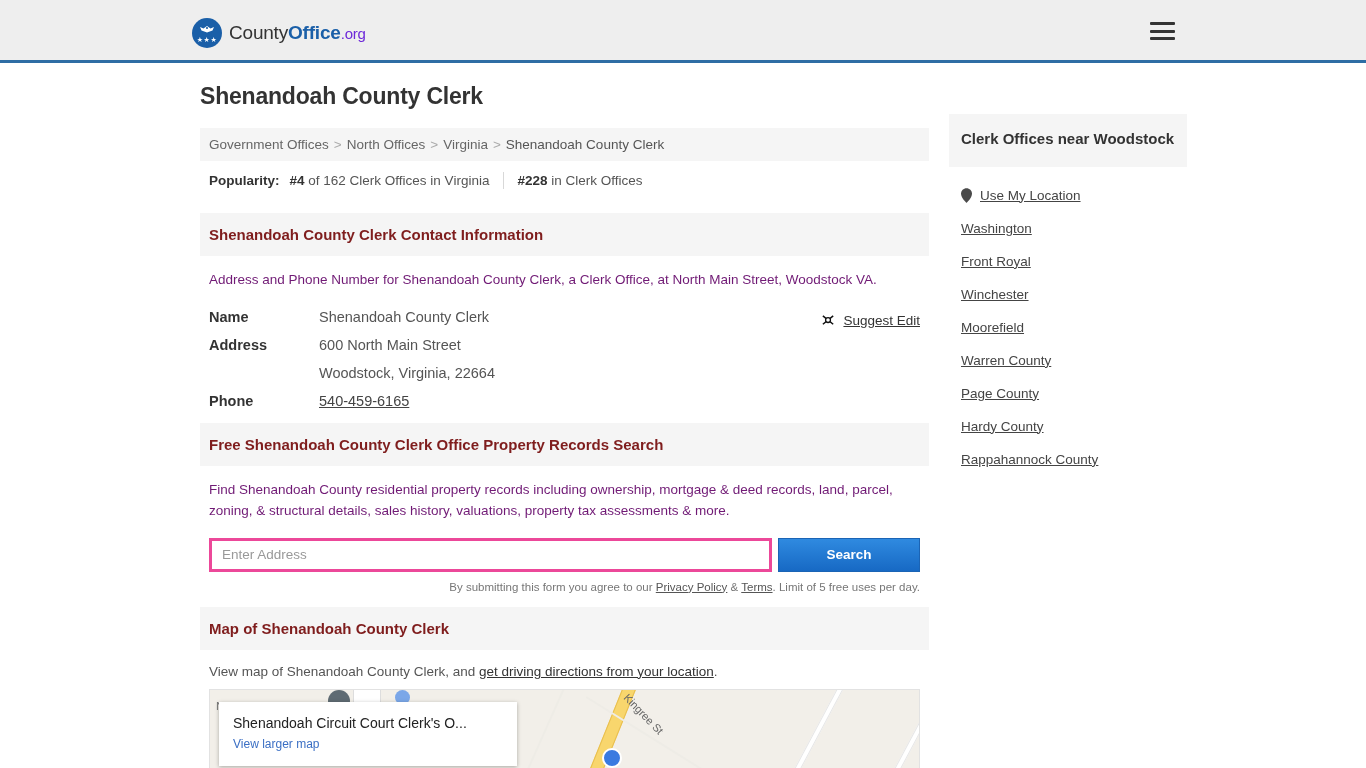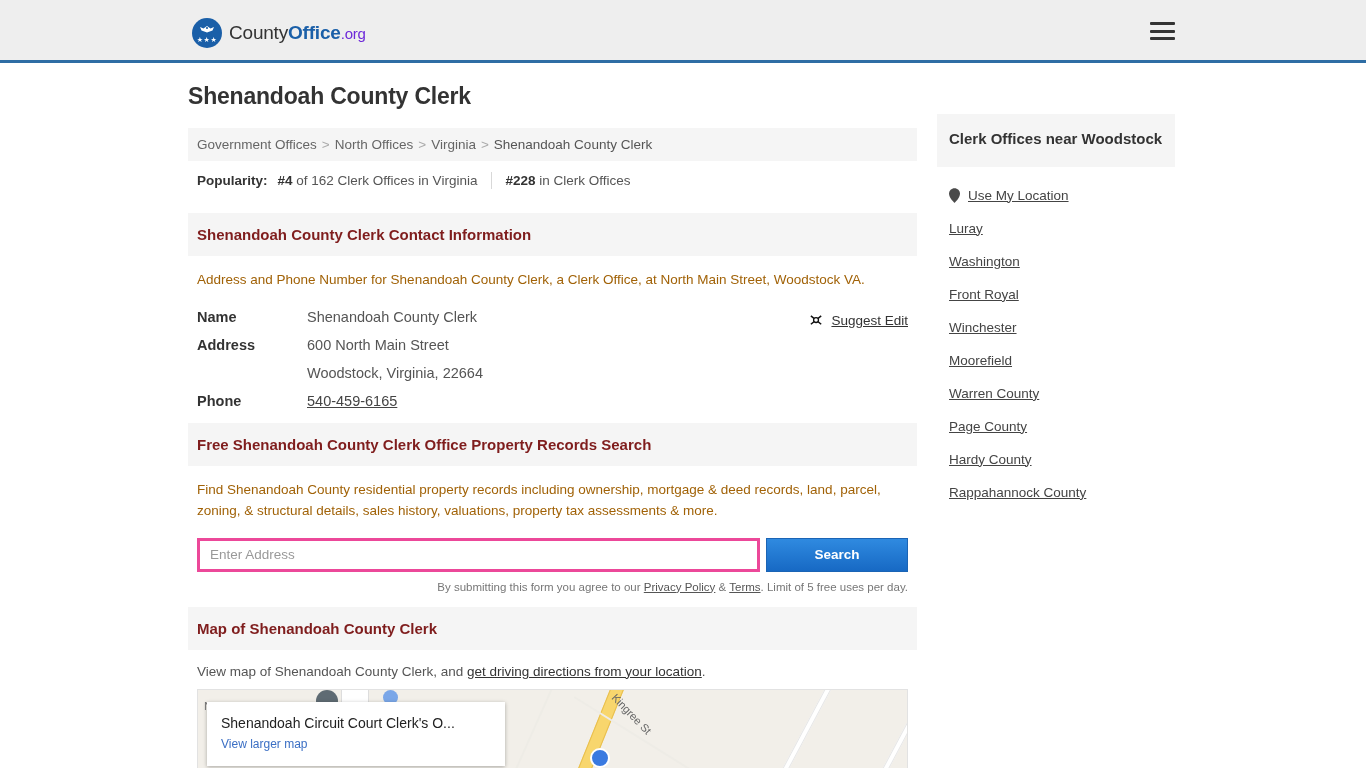--- a/index.html
+++ b/index.html
@@ -118,21 +118,21 @@
     position: relative;
     width: 990px;
     margin: 0 auto;
     padding-left: 0;
   }
   .content-row {
     display: flex;
     gap: 20px;
     padding-top: 20px;
   }
-  .main-col { width: 729px; flex: 0 0 729px; }
+  .main-col { width: 729px; flex: 0 0 729px; margin-left: 12px; }
   .side-col { width: 238px; flex: 0 0 238px; padding-top: 31px;}
 
   h1.page-title {
     font-size: 23px;
     font-weight: bold;
     color: #333333;
     margin: 0 0 18px 0;
     letter-spacing: -0.2px;
   }
 
@@ -172,21 +172,21 @@
     background: #f5f5f5;
     padding: 13px 9px;
     font-size: 15px;
     font-weight: bold;
     color: #7f1d1d;
     margin-top: 14px;
   }
 
   .section-desc {
     font-size: 13.5px;
-    color: #a16207;
+    color: #701a75;
     line-height: 1.55;
     padding: 14px 9px 6px 9px;
   }
 
   
   .contact-block { position: relative; padding: 0 9px; }
   .contact-row {
     display: flex;
     align-items: baseline;
     margin-top: 12px;
@@ -492,23 +492,20 @@
         <div class="side-links">
 
           <div class="side-link-row">
             <svg class="pin-icon" viewBox="0 0 12 16">
               <path d="M6 0 C2.7 0 0 2.7 0 6 C0 10.5 6 16 6 16 C6 16 12 10.5 12 6 C12 2.7 9.3 0 6 0 Z" fill="#4a4a4a"></path>
             </svg>
             <a href="#">Use My Location</a>
           </div>
 
           <div class="side-link-row">
-            <a href="#">Luray</a>
-          </div>
-          <div class="side-link-row">
             <a href="#">Washington</a>
           </div>
           <div class="side-link-row">
             <a href="#">Front Royal</a>
           </div>
           <div class="side-link-row">
             <a href="#">Winchester</a>
           </div>
           <div class="side-link-row">
             <a href="#">Moorefield</a>

